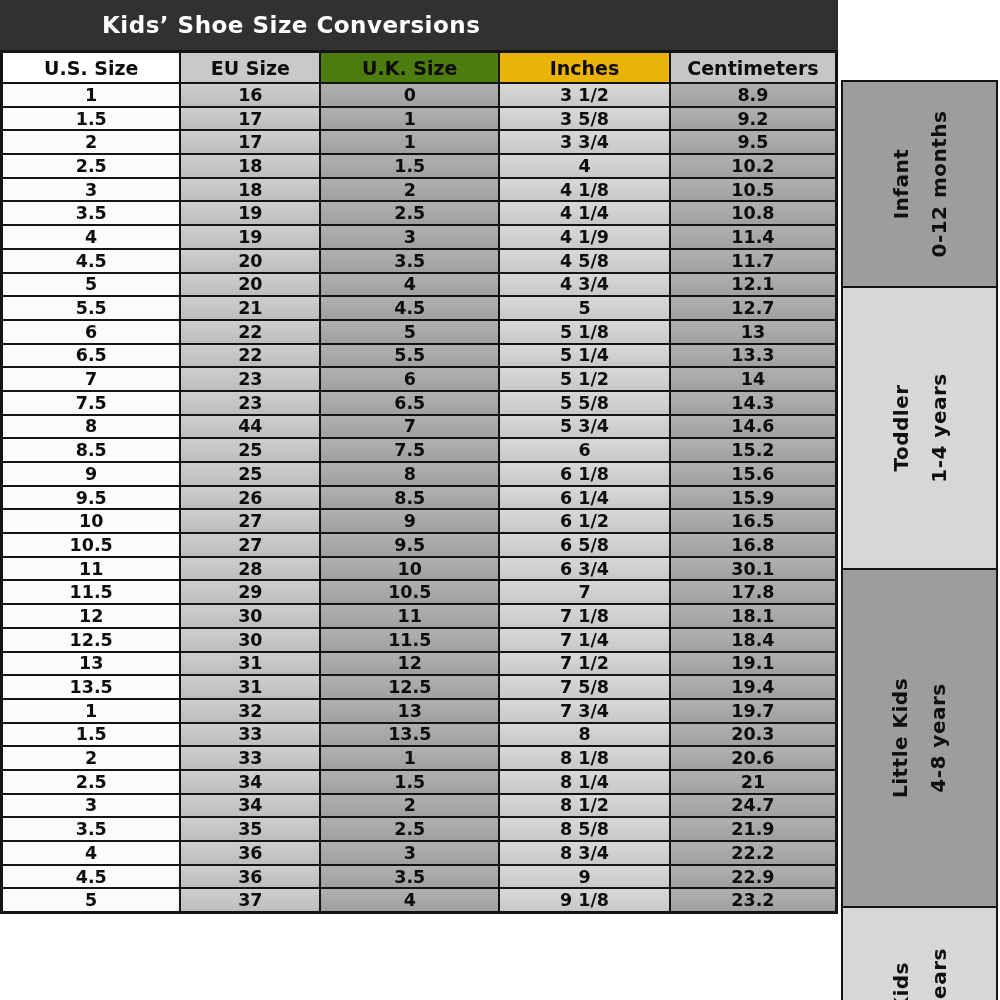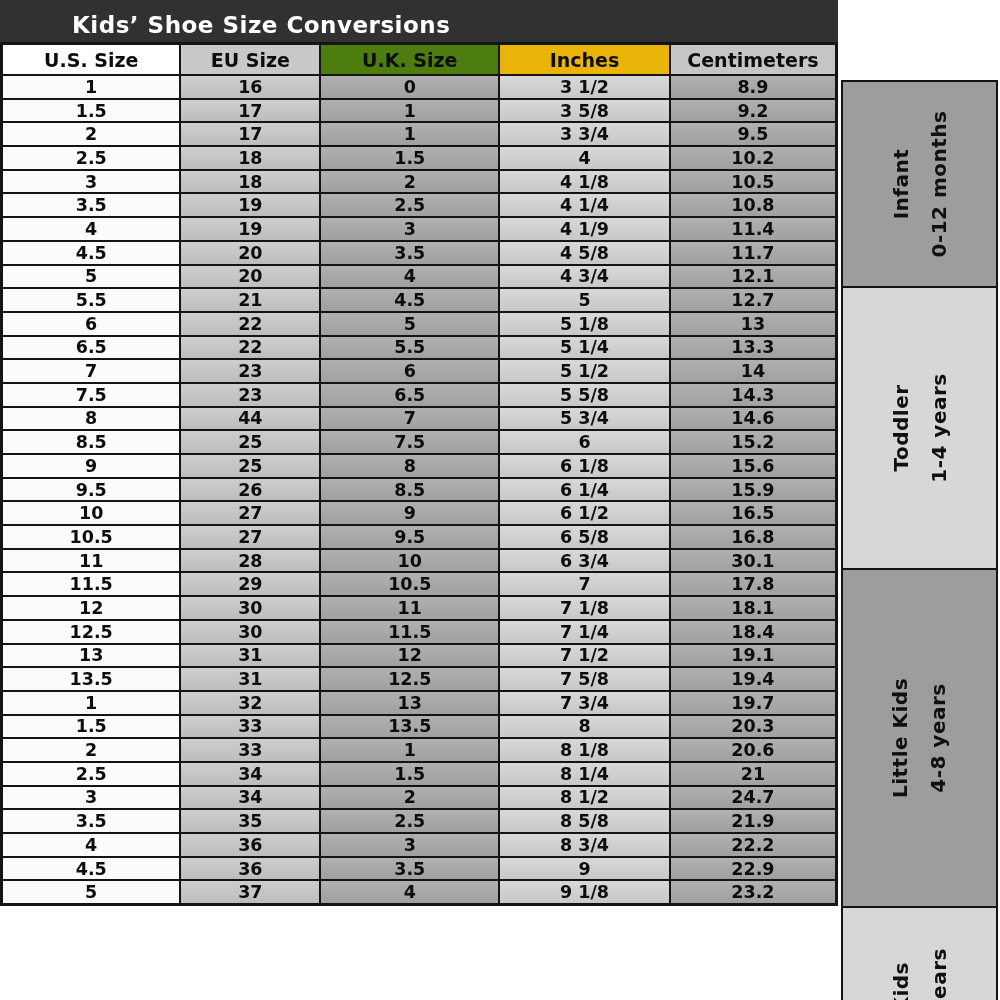--- a/index.html
+++ b/index.html
@@ -6,26 +6,26 @@
   .screen {
     position:relative; width:1000px; height:1000px;
     background:#ffffff; overflow:hidden;
     font-family:"DejaVu Sans", sans-serif; font-weight:bold;
   }
   
   .titlebar {
     position:absolute; left:0; top:0; width:838px; height:50px;
     background:#313131; color:#ffffff;
     display:flex; align-items:center;
-    box-sizing:border-box; padding-left:72px;
+    box-sizing:border-box; padding-left:102px;
     font-size:23px; letter-spacing:0.5px;
   }
   
   table.conv {
-    position:absolute; left:0; top:42px; width:838px;
+    position:absolute; left:0; top:50px; width:838px;
     border-collapse:collapse; table-layout:fixed;
     border:3px solid #141414;
   }
   table.conv th, table.conv td {
     border:2px solid #141414;
     text-align:center; vertical-align:middle;
     padding:0; white-space:nowrap; overflow:hidden;
     color:#0d0d0d;
   }
   table.conv th { height:29px; font-size:19px; }

